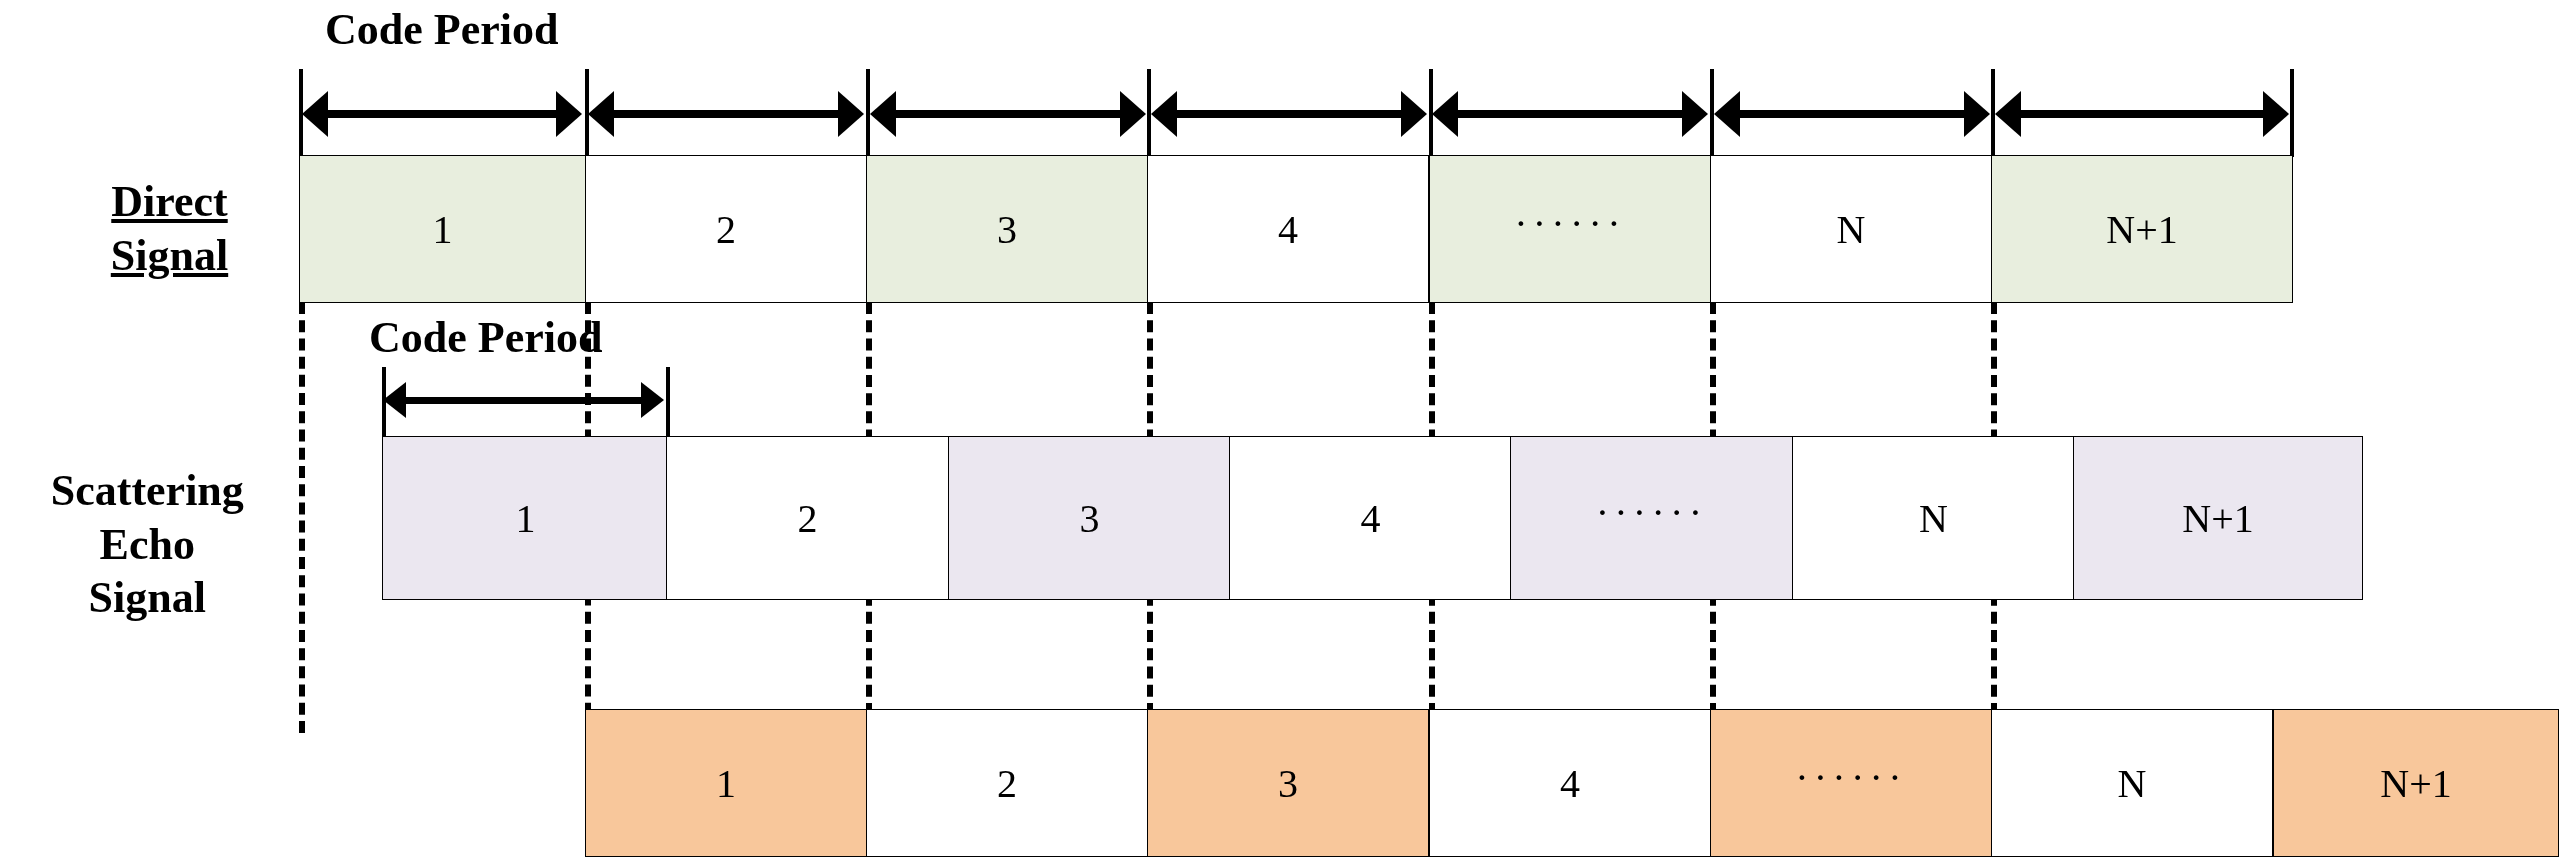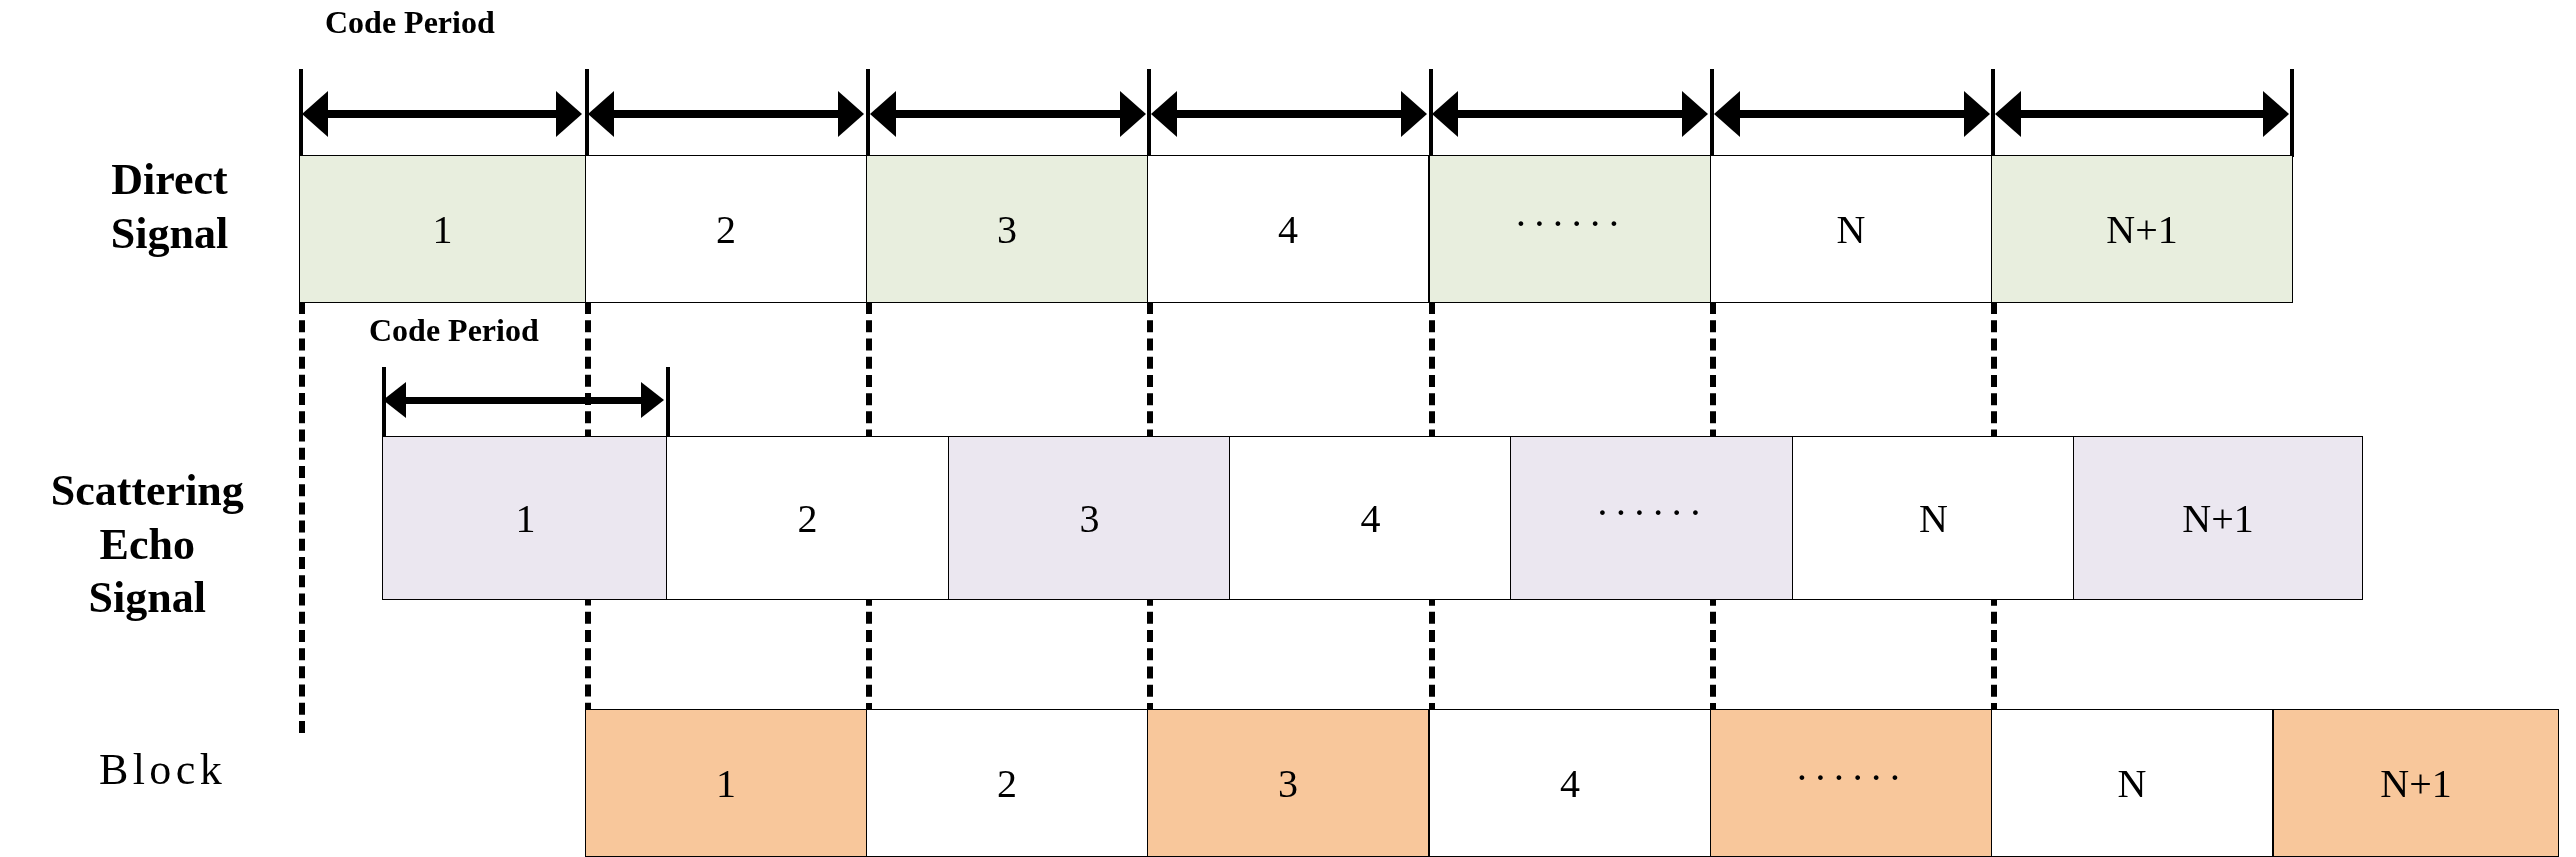--- a/index.html
+++ b/index.html
@@ -9,21 +9,21 @@
   
   .rowlabel{
     position:absolute;
     text-align:center;
     color:#000;
     font-family:"Liberation Serif",serif;
     font-weight:bold;
     line-height:1.22;
     white-space:pre-line;
   }
-  #lbl-direct{left:53px;top:153px;width:233px;font-size:44px;}
+  #lbl-direct{left:53px;top:175px;width:233px;font-size:44px;text-decoration:underline;}
   #lbl-scatter{left:8.8px;top:440px;width:277px;font-size:44px;margin-top:24px;}
   #lbl-block{left:35px;top:743px;width:255px;font-size:44px;font-weight:normal;letter-spacing:4.4px;}
 
   
   .vline{position:absolute;background:#000;width:4.4px;}
   .vdash{position:absolute;width:0;border-left:6.2px dashed #000;}
 
   
   .cell{
     position:absolute;
@@ -45,35 +45,34 @@
 
   
   .arrow.thin .shaft{left:19.3px;right:19.3px;top:-3.5px;height:7px;}
   .arrow.thin .headL,.arrow.thin .headR{top:-18.5px;
       border-top:18.5px solid transparent;border-bottom:18.5px solid transparent;}
   .arrow.thin .headL{border-right:23px solid #000;}
   .arrow.thin .headR{border-left:23px solid #000;}
 
   
   .caption{position:absolute;font-family:"Liberation Serif",serif;
-    font-weight:bold;font-size:32px;color:#000;white-space:nowrap;}
+    font-weight:bold;font-size:44px;color:#000;white-space:nowrap;}
 </style>
 </head>
 <body>
 
 <div id="stage">
 
   <div class="rowlabel" id="lbl-direct">Direct
 Signal</div>
 
   <div class="rowlabel" id="lbl-scatter">Scattering
 Echo
 Signal</div>
 
-  <div class="rowlabel" id="lbl-block">Block</div>
 
   <div class="caption" style="left:325px;top:4.4px;">Code Period</div>
 
   <div class="vline" style="left:299px;top:69px;height:88px;"></div>
   <div class="vline" style="left:585px;top:69px;height:88px;"></div>
   <div class="vline" style="left:866px;top:69px;height:88px;"></div>
   <div class="vline" style="left:1147px;top:69px;height:88px;"></div>
   <div class="vline" style="left:1429px;top:69px;height:88px;"></div>
   <div class="vline" style="left:1710px;top:69px;height:88px;"></div>
   <div class="vline" style="left:1991px;top:69px;height:88px;"></div>

